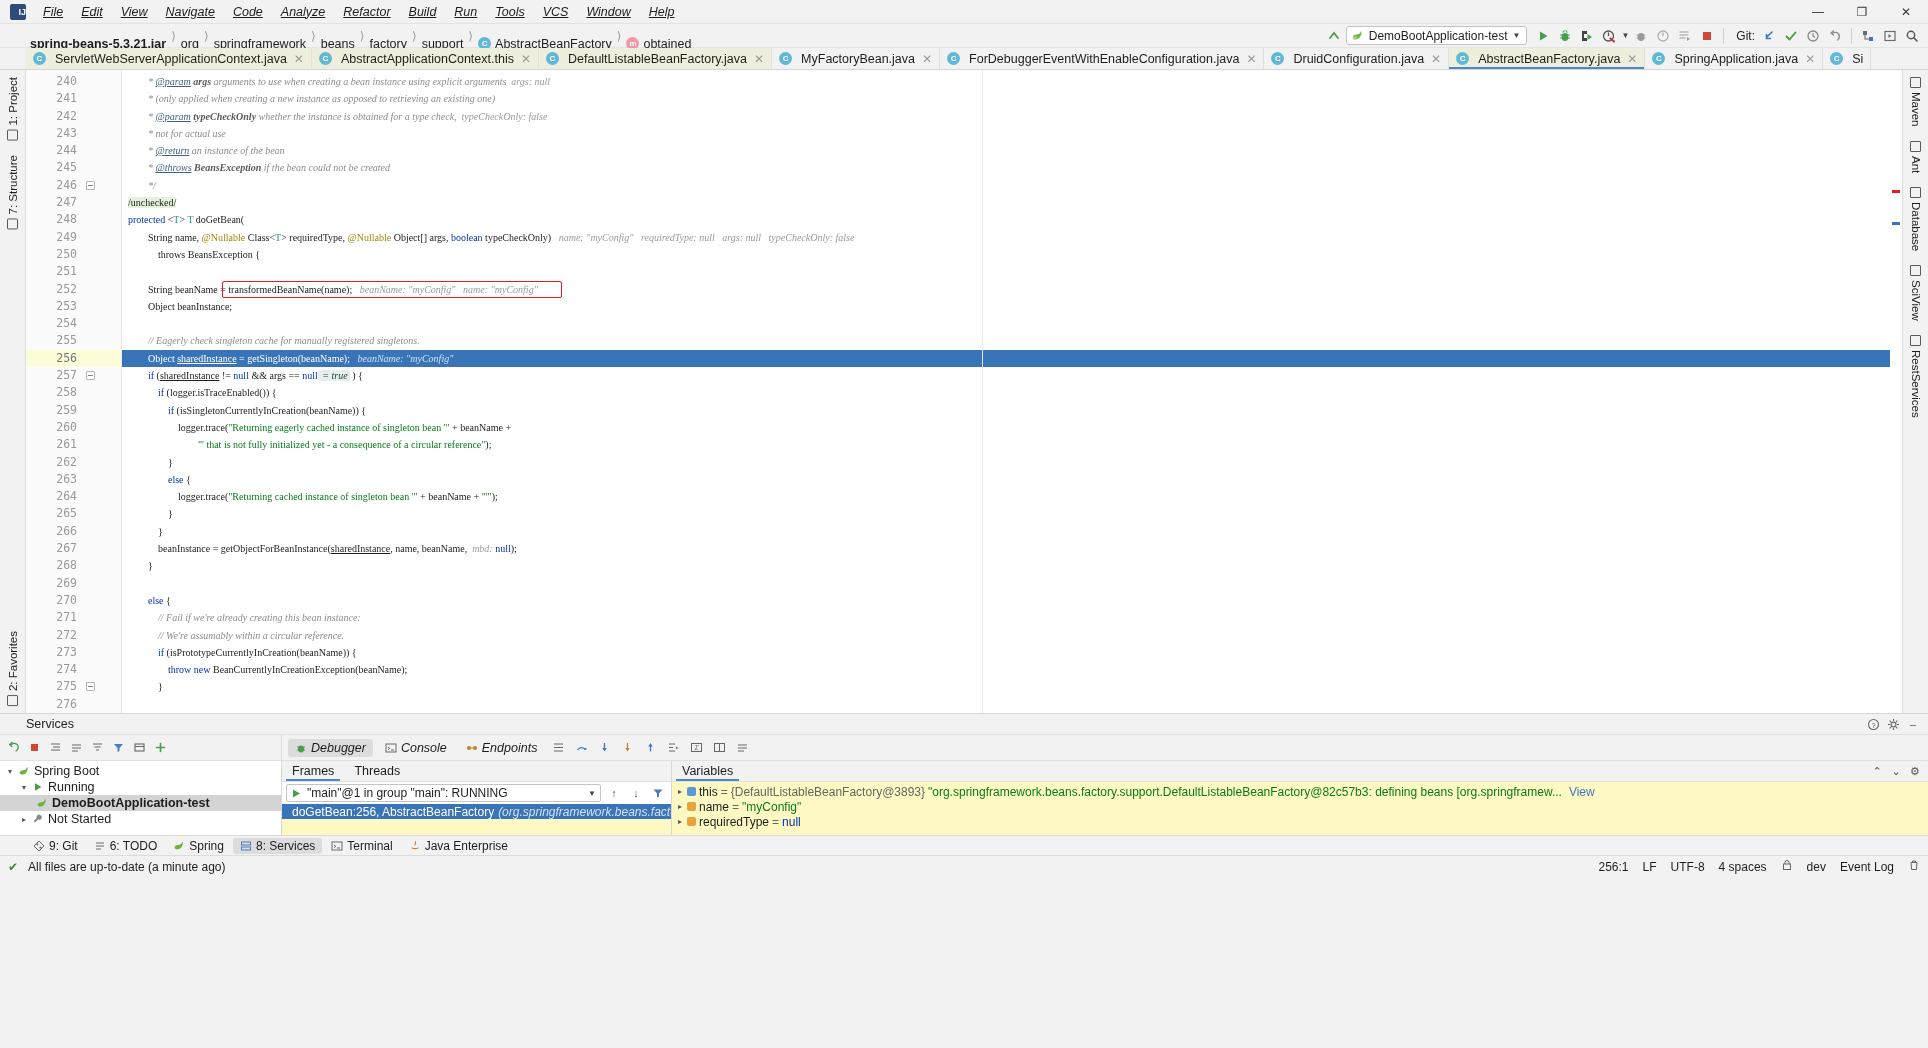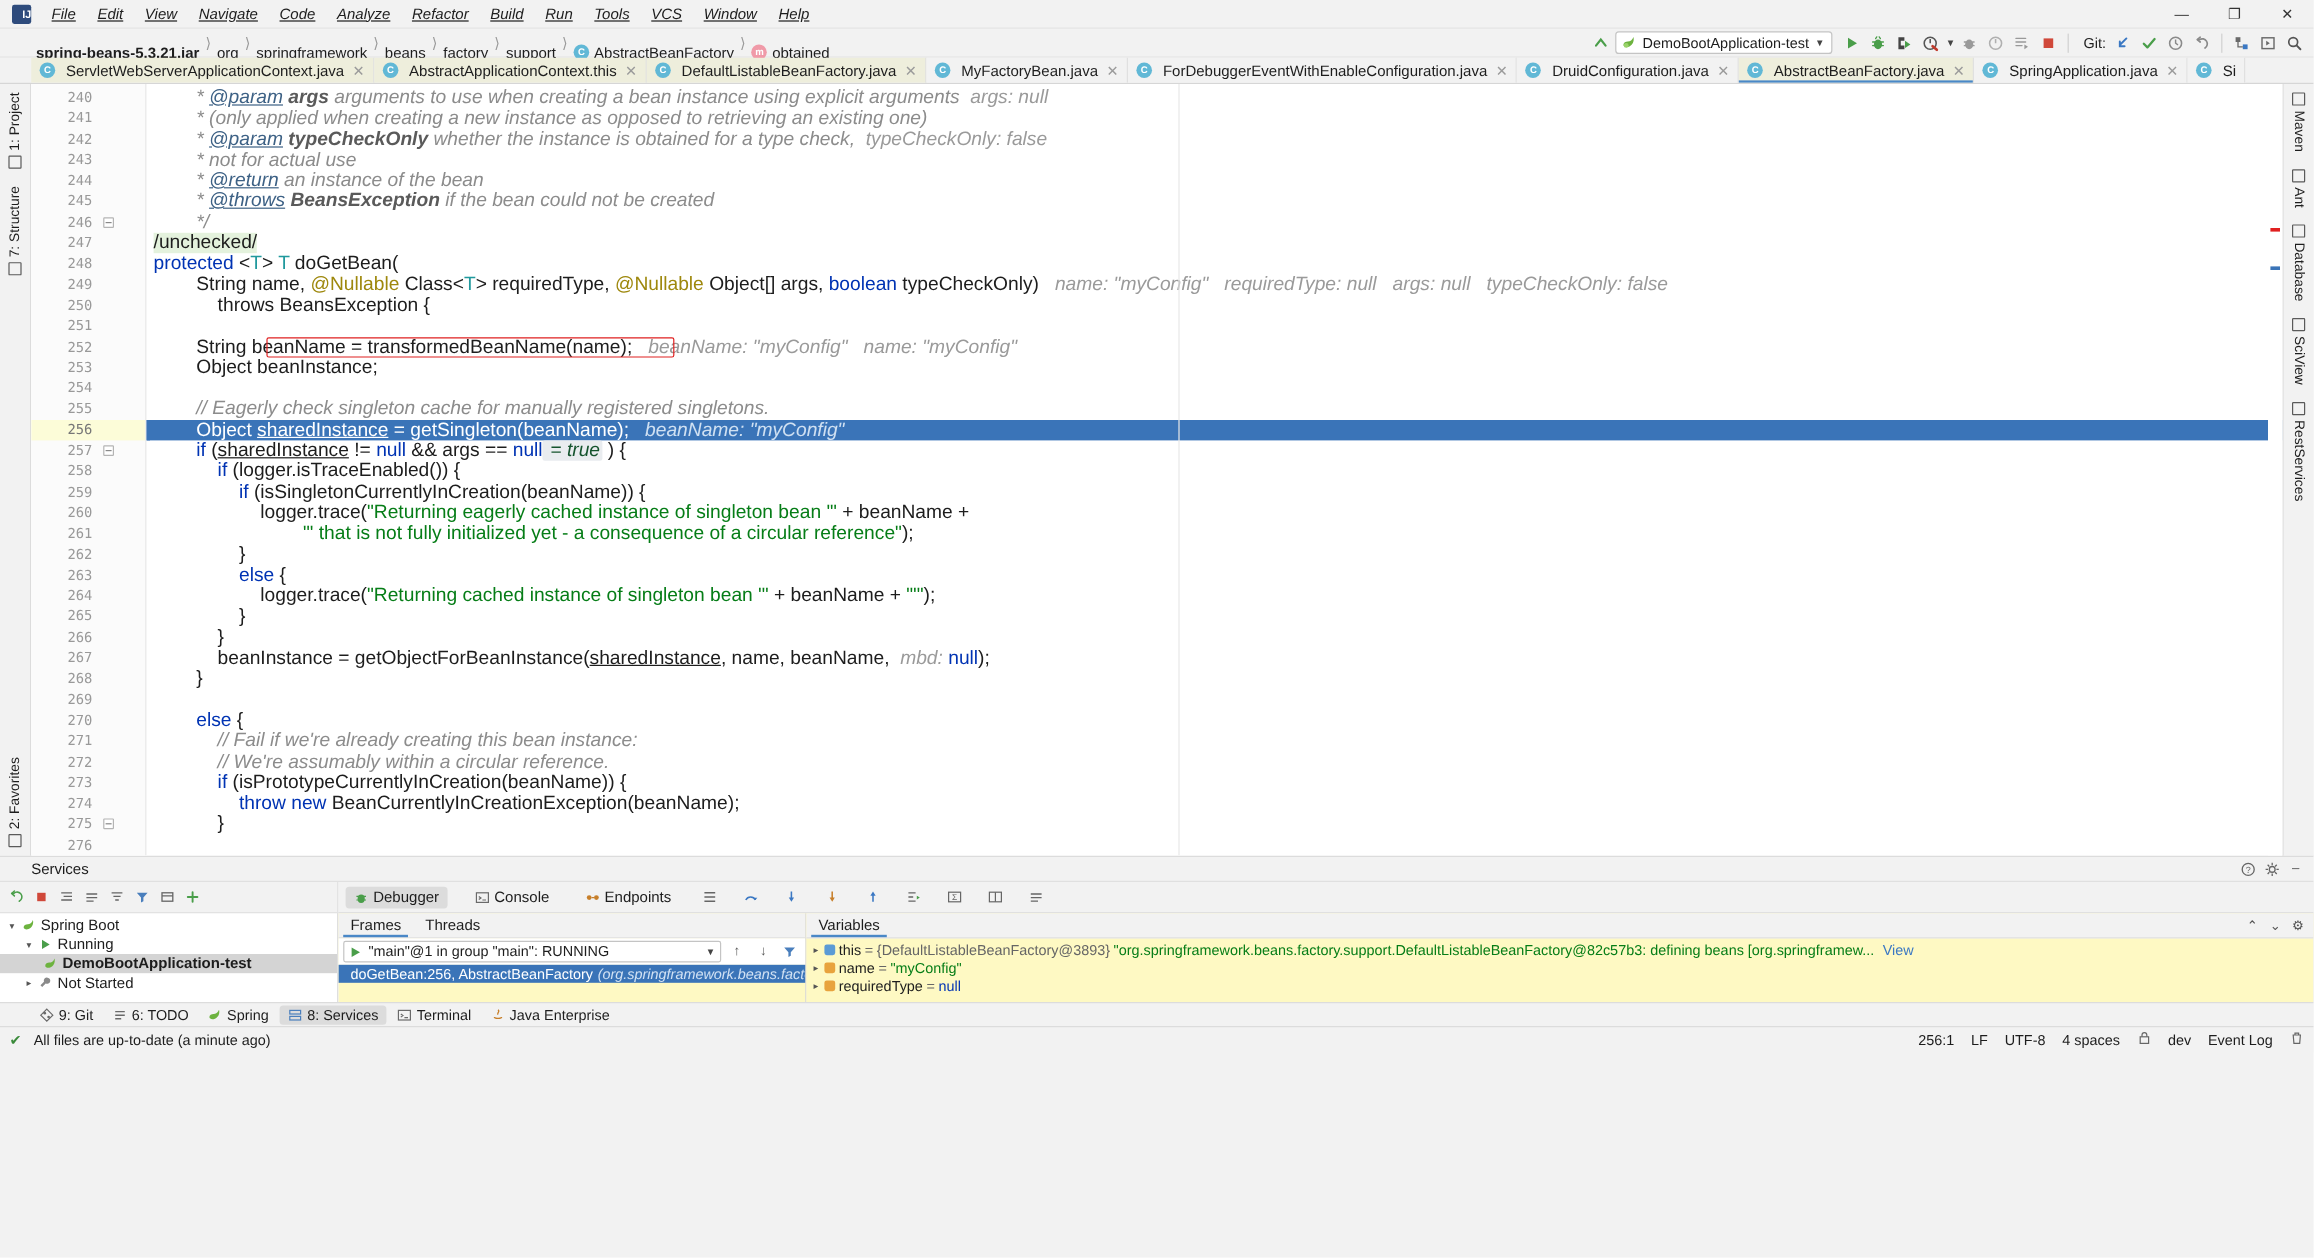--- a/index.html
+++ b/index.html
@@ -98,22 +98,22 @@
     padding-top:3px;position:relative;
   }
   .gline { height:17.3px;line-height:17.3px;text-align:right;padding-right:44px;position:relative; }
   .gline.cur { background:#fcfcd8;color:#777; }
   .fold {
     position:absolute;right:26px;top:4px;width:9px;height:9px;border:1px solid #b4b4b4;
     border-radius:1px;background:#fff;
   }
   .fold::before{content:"";position:absolute;left:1px;right:1px;top:3px;height:1px;background:#888;}
   #code {
-    flex:1;padding-top:3px;font-family:Liberation Sans, sans-serif;
-    font-size:16px;line-height:17.3px;white-space:pre;position:relative;overflow:hidden;
+    flex:1;padding-top:3px;font-family:Liberation Serif, serif;
+    font-size:10px;line-height:17.3px;white-space:pre;position:relative;overflow:hidden;
   }
   .cl { height:17.3px;line-height:17.3px;position:relative;padding-left:6px; }
   .cl.hl { background:#3a74b8;color:#fff; }
   .cl.hl .kw,.cl.hl .ty,.cl.hl .hint,.cl.hl .str,.cl.hl .fld { color:#fff; }
   .cl.hl .hint { color:#cfe0f2;font-style:italic; }
   .cl.hl .fld { text-decoration:underline; }
   .kw { color:#0033b3; font-weight:normal; }
   .ty { color:#20999d; }
   .str { color:#067d17; }
   .cm { color:#8c8c8c; font-style:italic; }
@@ -148,21 +148,21 @@
     border-bottom:1px solid #e2e2e2;
   }
   .mini { width:18px;height:18px;display:flex;align-items:center;justify-content:center;font-size:11px;color:#555; }
   #svc-tree { flex:1;padding:2px 0;font-size:12.5px;overflow:hidden; }
   .trow { height:16px;display:flex;align-items:center;gap:4px;padding-left:6px;white-space:nowrap; }
   .trow.sel { background:#d4d4d4; }
   .tri { width:8px;font-size:8px;color:#555;flex:none;text-align:center; }
   .boot-icon { width:12px;height:12px;flex:none; }
 
   #svc-right { flex:1;display:flex;flex-direction:column;background:#f2f2f2; }
-  #dbgtabs { height:26px;display:flex;align-items:center;gap:16px;padding:0 6px;border-bottom:1px solid #e0e0e0; }
+  #dbgtabs { height:26px;display:flex;align-items:center;gap:5px;padding:0 6px;border-bottom:1px solid #e0e0e0;font-style:italic; }
   .dtab { display:flex;align-items:center;gap:4px;font-size:12.5px;padding:2px 7px;border-radius:3px;color:#1d1d1d; }
   .dtab.on { background:#dcdcdc; }
   #dbgpanes { flex:1;display:flex;overflow:hidden; }
   .pane { display:flex;flex-direction:column;background:#fef9c3;border-right:1px solid #d8d8d8; }
   #pane-frames { width:390px; }
   #pane-vars { flex:1;border-right:none; }
   .paneheadrow { height:21px;background:#f2f2f2;display:flex;align-items:center;border-bottom:1px solid #e0e0e0; }
   .ptab { font-size:12.5px;padding:2px 10px;color:#1d1d1d;position:relative; }
   .ptab.on::after{content:"";position:absolute;left:4px;right:4px;bottom:-1px;height:2px;background:#4a88c7;}
   .panehead-right{margin-left:auto;display:flex;gap:1px;padding-right:4px;}

